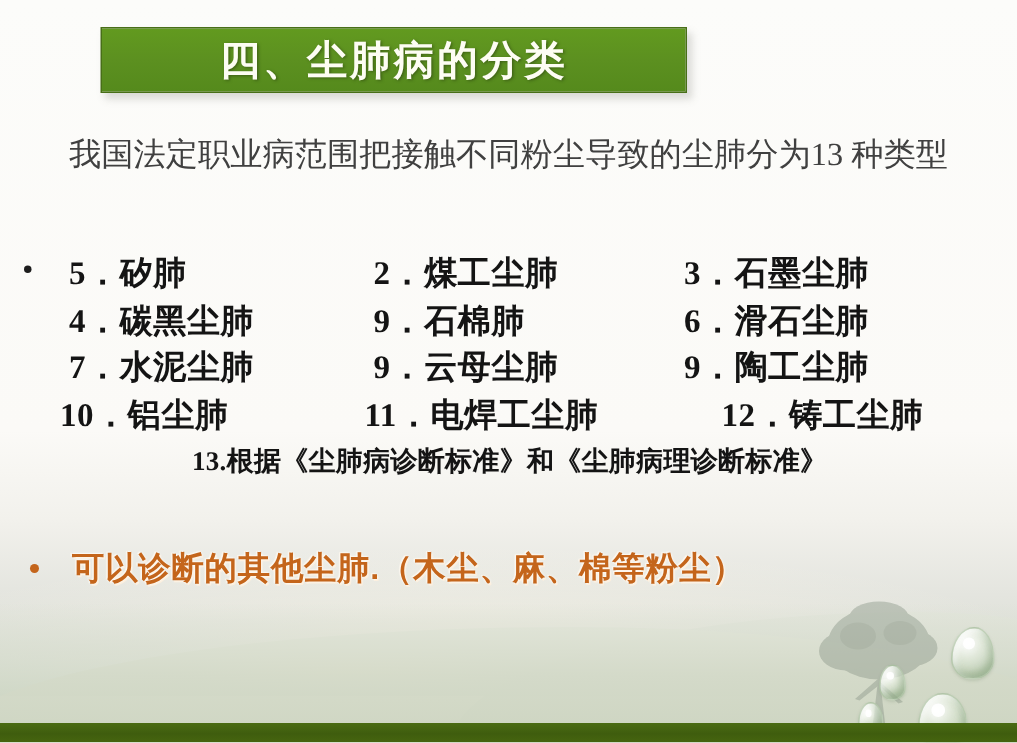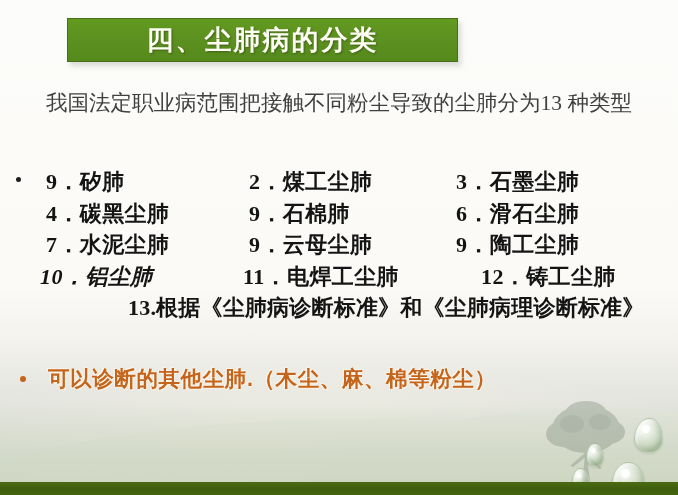--- a/index.html
+++ b/index.html
@@ -168,27 +168,27 @@
     font-family: "Liberation Serif", "DejaVu Serif", serif;
     letter-spacing: 0.4px;
   }
   .col1 { left: 46px; }
   .col2 { left: 249px; }
   .col3 { left: 456px; }
   .row-wide {
     position: absolute;
     left: 128px; top: 0;
     color: #141414;
-    font-size: 22px;
+    font-size: 18px;
     line-height: 31px;
     font-weight: 700;
     letter-spacing: 0.2px;
     white-space: nowrap;
   }
-  .row10 .col1 { left: 40px; font-style: italic; }
+  .row10 .col1 { left: 40px; }
   .row10 .col2 { left: 243px; }
   .row10 .col3 { left: 448px; margin-left: 33px; }
 
   
   .highlight-line {
     position: absolute;
     left: 0; top: 363px;
     width: 678px;
     height: 34px;
   }
@@ -255,21 +255,21 @@
   <div class="title-banner">
     <div class="title-text">四、尘肺病的分类</div>
   </div>
 
   <div class="intro">我国法定职业病范围把接触不同粉尘导致的尘肺分为13 种类型</div>
 
   <div class="list-block">
 
     <div class="list-row">
       <span class="row-bullet"></span>
-      <span class="cell col1">9．矽肺</span>
+      <span class="cell col1">5．矽肺</span>
       <span class="cell col2">2．煤工尘肺</span>
       <span class="cell col3">3．石墨尘肺</span>
     </div>
 
     <div class="list-row">
       <span class="cell col1">4．碳黑尘肺</span>
       <span class="cell col2">9．石棉肺</span>
       <span class="cell col3">6．滑石尘肺</span>
     </div>
 

